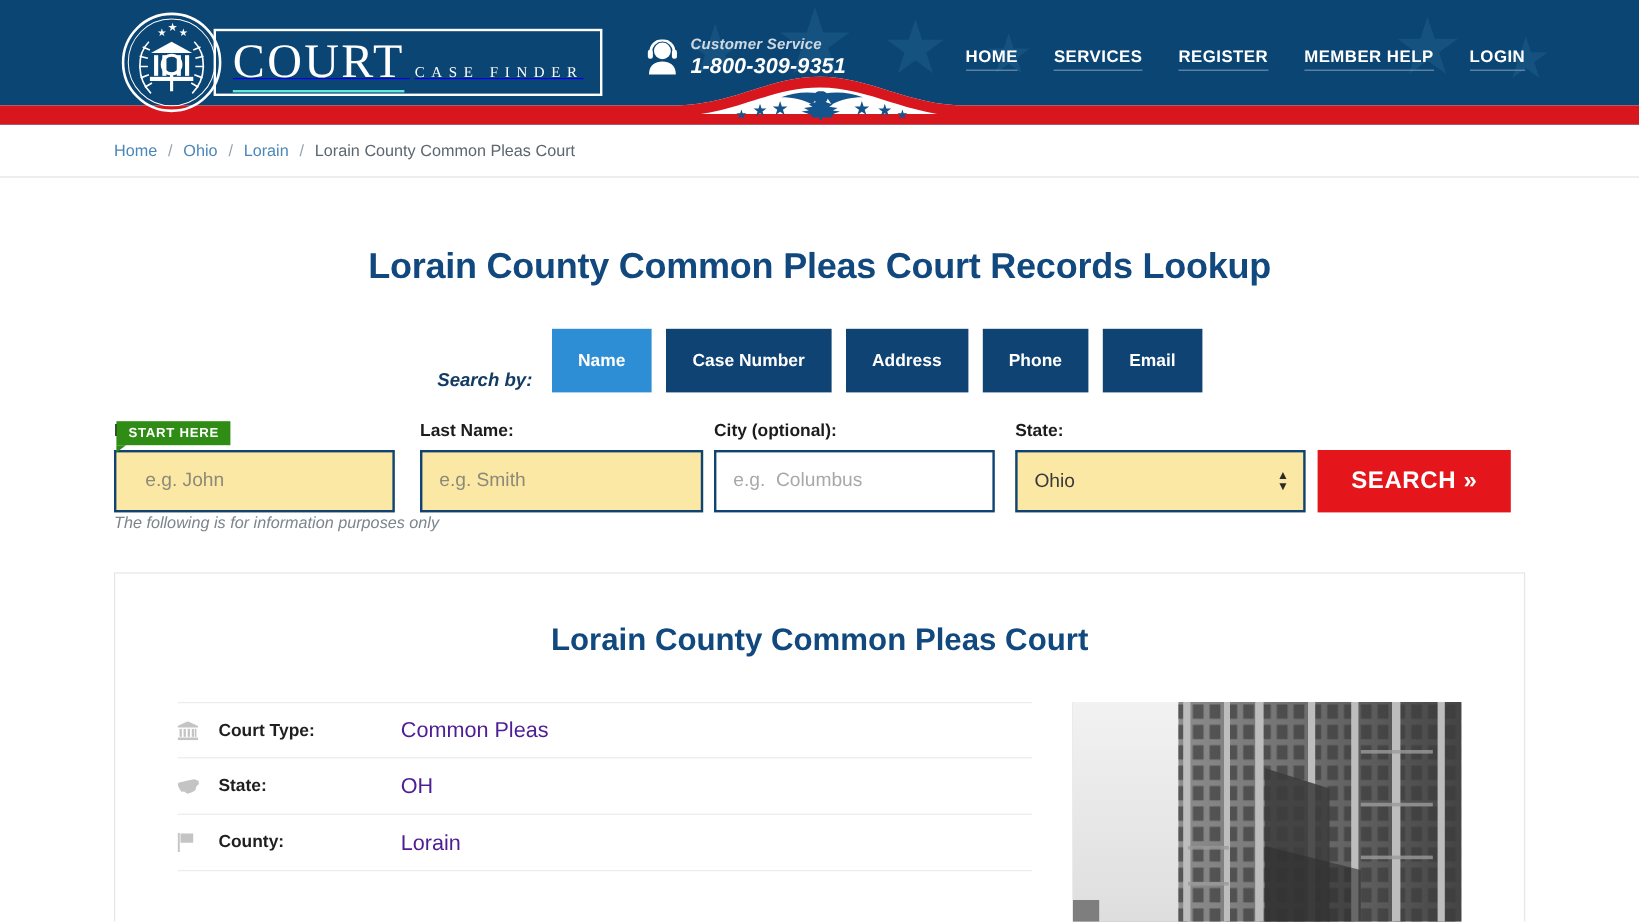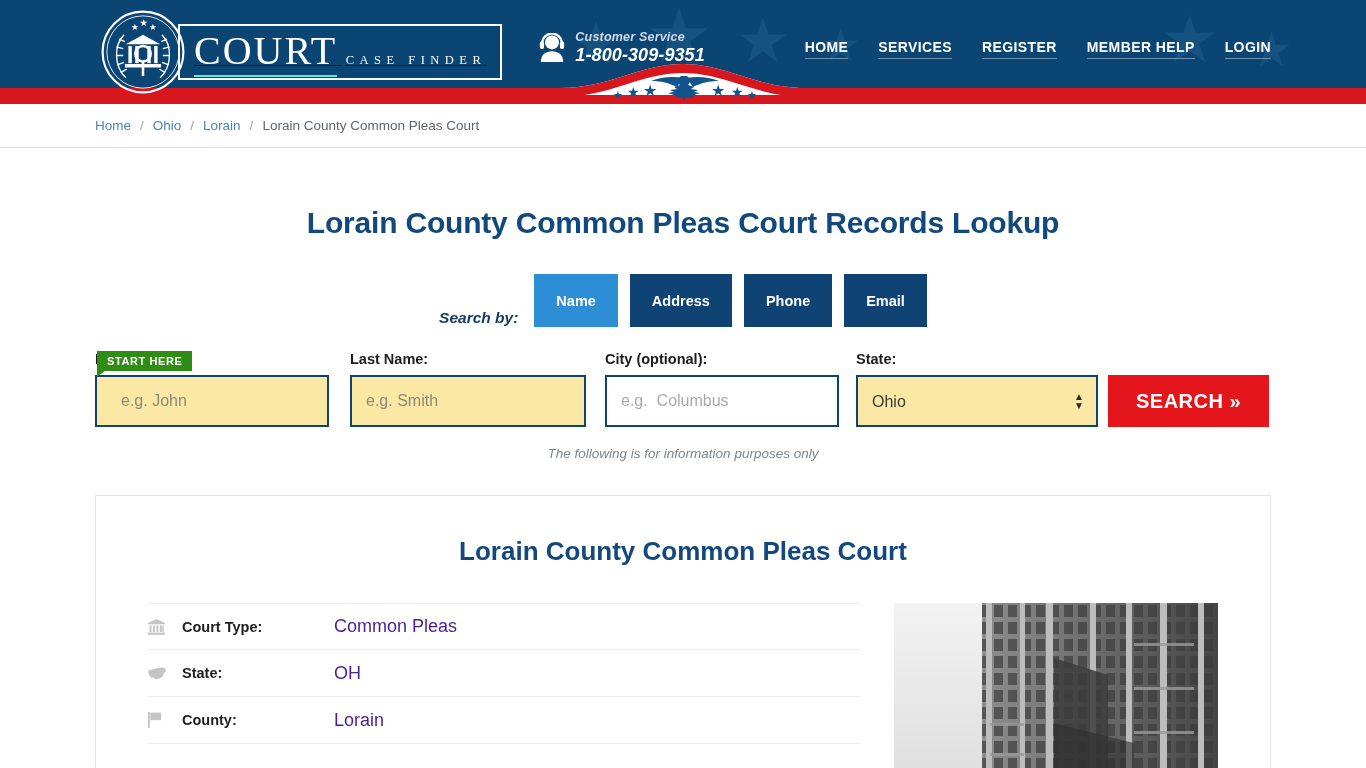--- a/index.html
+++ b/index.html
@@ -160,23 +160,23 @@
   }
   .search-btn {
     height: 52px; background: #e4161c; color: #fff;
     border: none; cursor: pointer;
     font-size: 20px; font-weight: bold; letter-spacing: .5px;
     padding: 0 28px;
     font-family: "Liberation Sans", sans-serif;
   }
 
   .disclaimer {
-    text-align: center; color: #7b858d;
+    text-align: left; color: #7b858d;
     font-size: 13.5px; font-style: italic;
-    margin-top: 19px;
+    margin-top: 1px;
   }
 
   
   .card {
     border: 1px solid #e6e6e6;
     margin-top: 34px;
     padding: 0 52px 30px 52px;
     background: #fff;
     height: 300px;
   }
@@ -313,40 +313,41 @@
   </div>
 </div>
 
 <div class="page">
 
   <h1 class="page-title">Lorain County Common Pleas Court Records Lookup</h1>
 
   <div class="searchby-row">
     <span class="searchby-label">Search by:</span>
     <button class="tab active">Name</button>
+    <button class="tab">Case Number</button>
     <button class="tab">Address</button>
     <button class="tab">Phone</button>
     <button class="tab">Email</button>
   </div>
 
   <div class="form-zone">
     <span class="start-badge">START HERE</span>
 
     <div class="form-row">
       <div class="fld" style="width:234px;">
         <label>First Name:</label>
         <input type="text" style="width: 234px; padding-left: 24px;" placeholder="e.g. John">
       </div>
 
       <div class="fld" style="width:234px;margin-left:11px;">
         <label>Last Name:</label>
         <input type="text" style="width: 236px;" placeholder="e.g. Smith">
       </div>
 
-      <div class="fld city" style="width:230px;margin-left:11px;">
+      <div class="fld city" style="width:230px;margin-left:1px;">
         <label>City (optional):</label>
         <input type="text" style="width: 234px;" placeholder="e.g.  Columbus">
       </div>
 
       <div class="fld" style="width:242px;margin-left:11px;">
         <label>State:</label>
         <div class="sel-wrap">
           <select style="width:242px;">
             <option>Ohio</option>
           </select>

